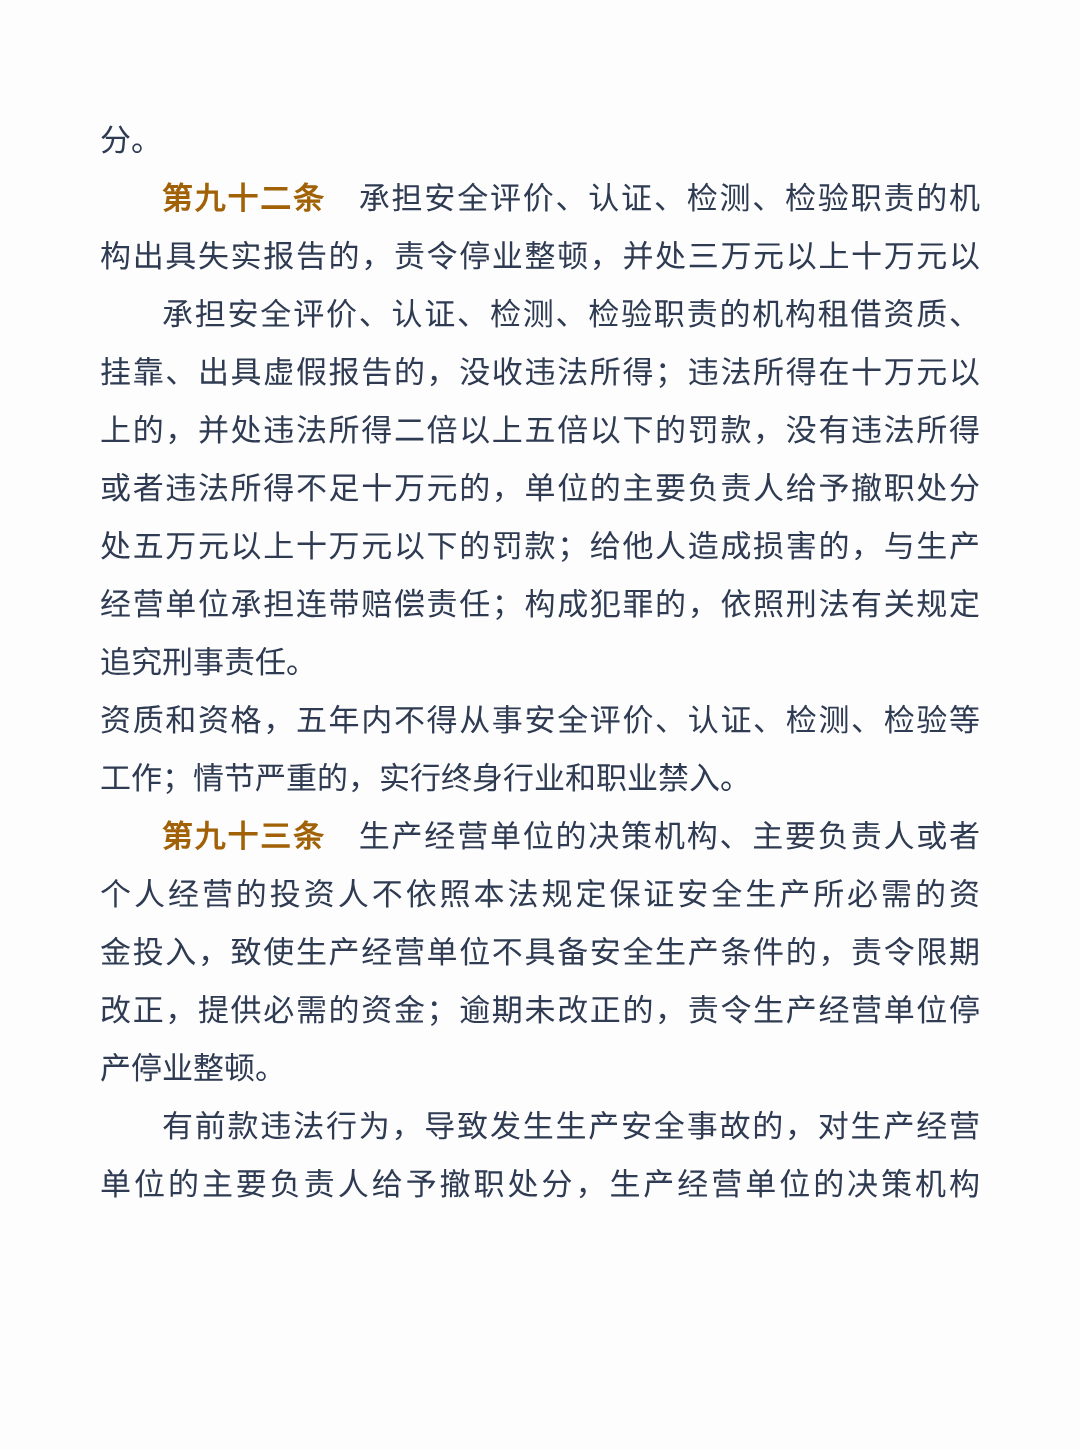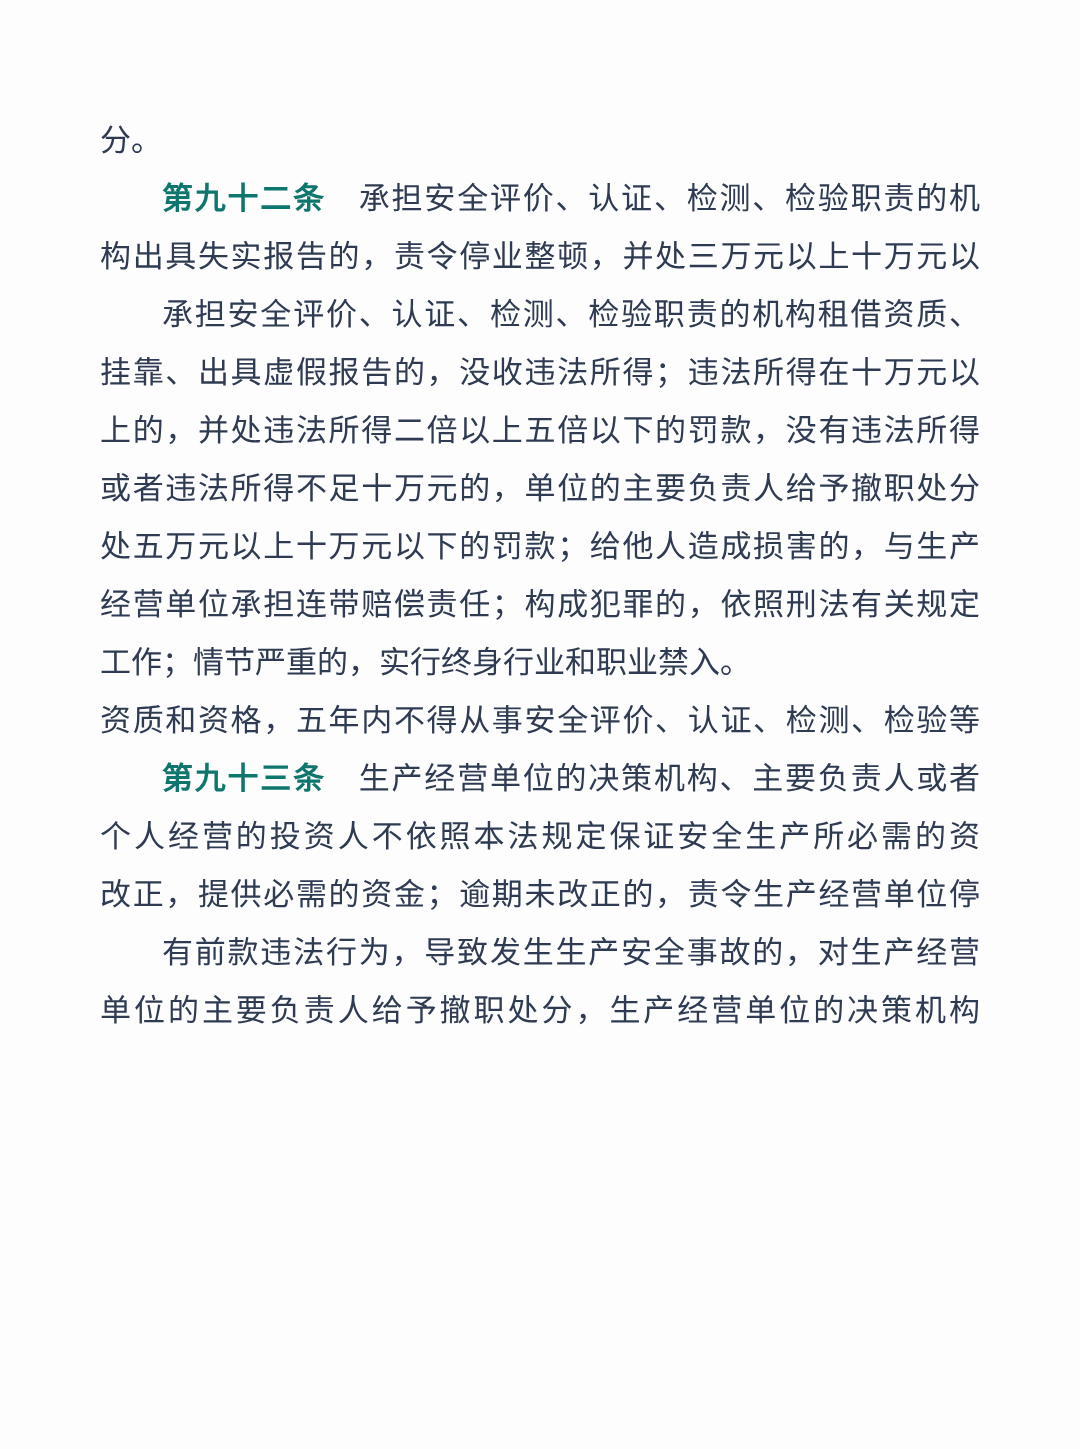--- a/index.html
+++ b/index.html
@@ -32,42 +32,45 @@
   .line.fill {
     text-align: justify;
     text-align-last: justify;
     text-justify: inter-character;
   }
   .line.indent {
     padding-left: 62px;
   }
   .art {
     font-weight: 700;
-    color: #0f766e;
+    color: #a16207;
     font-family: "Liberation Sans", "DejaVu Sans", sans-serif;
   }
 </style>
 </head>
 <body>
 
 <div class="page">
   <div class="line"><span>分。</span></div>
 
   <div class="line fill indent"><b class="art">第九十二条</b><span>　承担安全评价、认证、检测、检验职责的机</span></div>
   <div class="line fill"><span>构出具失实报告的，责令停业整顿，并处三万元以上十万元以</span></div>
 
   <div class="line fill indent"><span>承担安全评价、认证、检测、检验职责的机构租借资质、</span></div>
   <div class="line fill"><span>挂靠、出具虚假报告的，没收违法所得；违法所得在十万元以</span></div>
   <div class="line fill"><span>上的，并处违法所得二倍以上五倍以下的罚款，没有违法所得</span></div>
   <div class="line fill"><span>或者违法所得不足十万元的，单位的主要负责人给予撤职处分</span></div>
   <div class="line fill"><span>处五万元以上十万元以下的罚款；给他人造成损害的，与生产</span></div>
   <div class="line fill"><span>经营单位承担连带赔偿责任；构成犯罪的，依照刑法有关规定</span></div>
+  <div class="line"><span>追究刑事责任。</span></div>
 
+  <div class="line fill"><span>资质和资格，五年内不得从事安全评价、认证、检测、检验等</span></div>
   <div class="line"><span>工作；情节严重的，实行终身行业和职业禁入。</span></div>
-  <div class="line fill"><span>资质和资格，五年内不得从事安全评价、认证、检测、检验等</span></div>
 
   <div class="line fill indent"><b class="art">第九十三条</b><span>　生产经营单位的决策机构、主要负责人或者</span></div>
   <div class="line fill"><span>个人经营的投资人不依照本法规定保证安全生产所必需的资</span></div>
+  <div class="line fill"><span>金投入，致使生产经营单位不具备安全生产条件的，责令限期</span></div>
   <div class="line fill"><span>改正，提供必需的资金；逾期未改正的，责令生产经营单位停</span></div>
+  <div class="line"><span>产停业整顿。</span></div>
 
   <div class="line fill indent"><span>有前款违法行为，导致发生生产安全事故的，对生产经营</span></div>
   <div class="line fill"><span>单位的主要负责人给予撤职处分，生产经营单位的决策机构</span></div>
 </div>
 
 </body></html>

